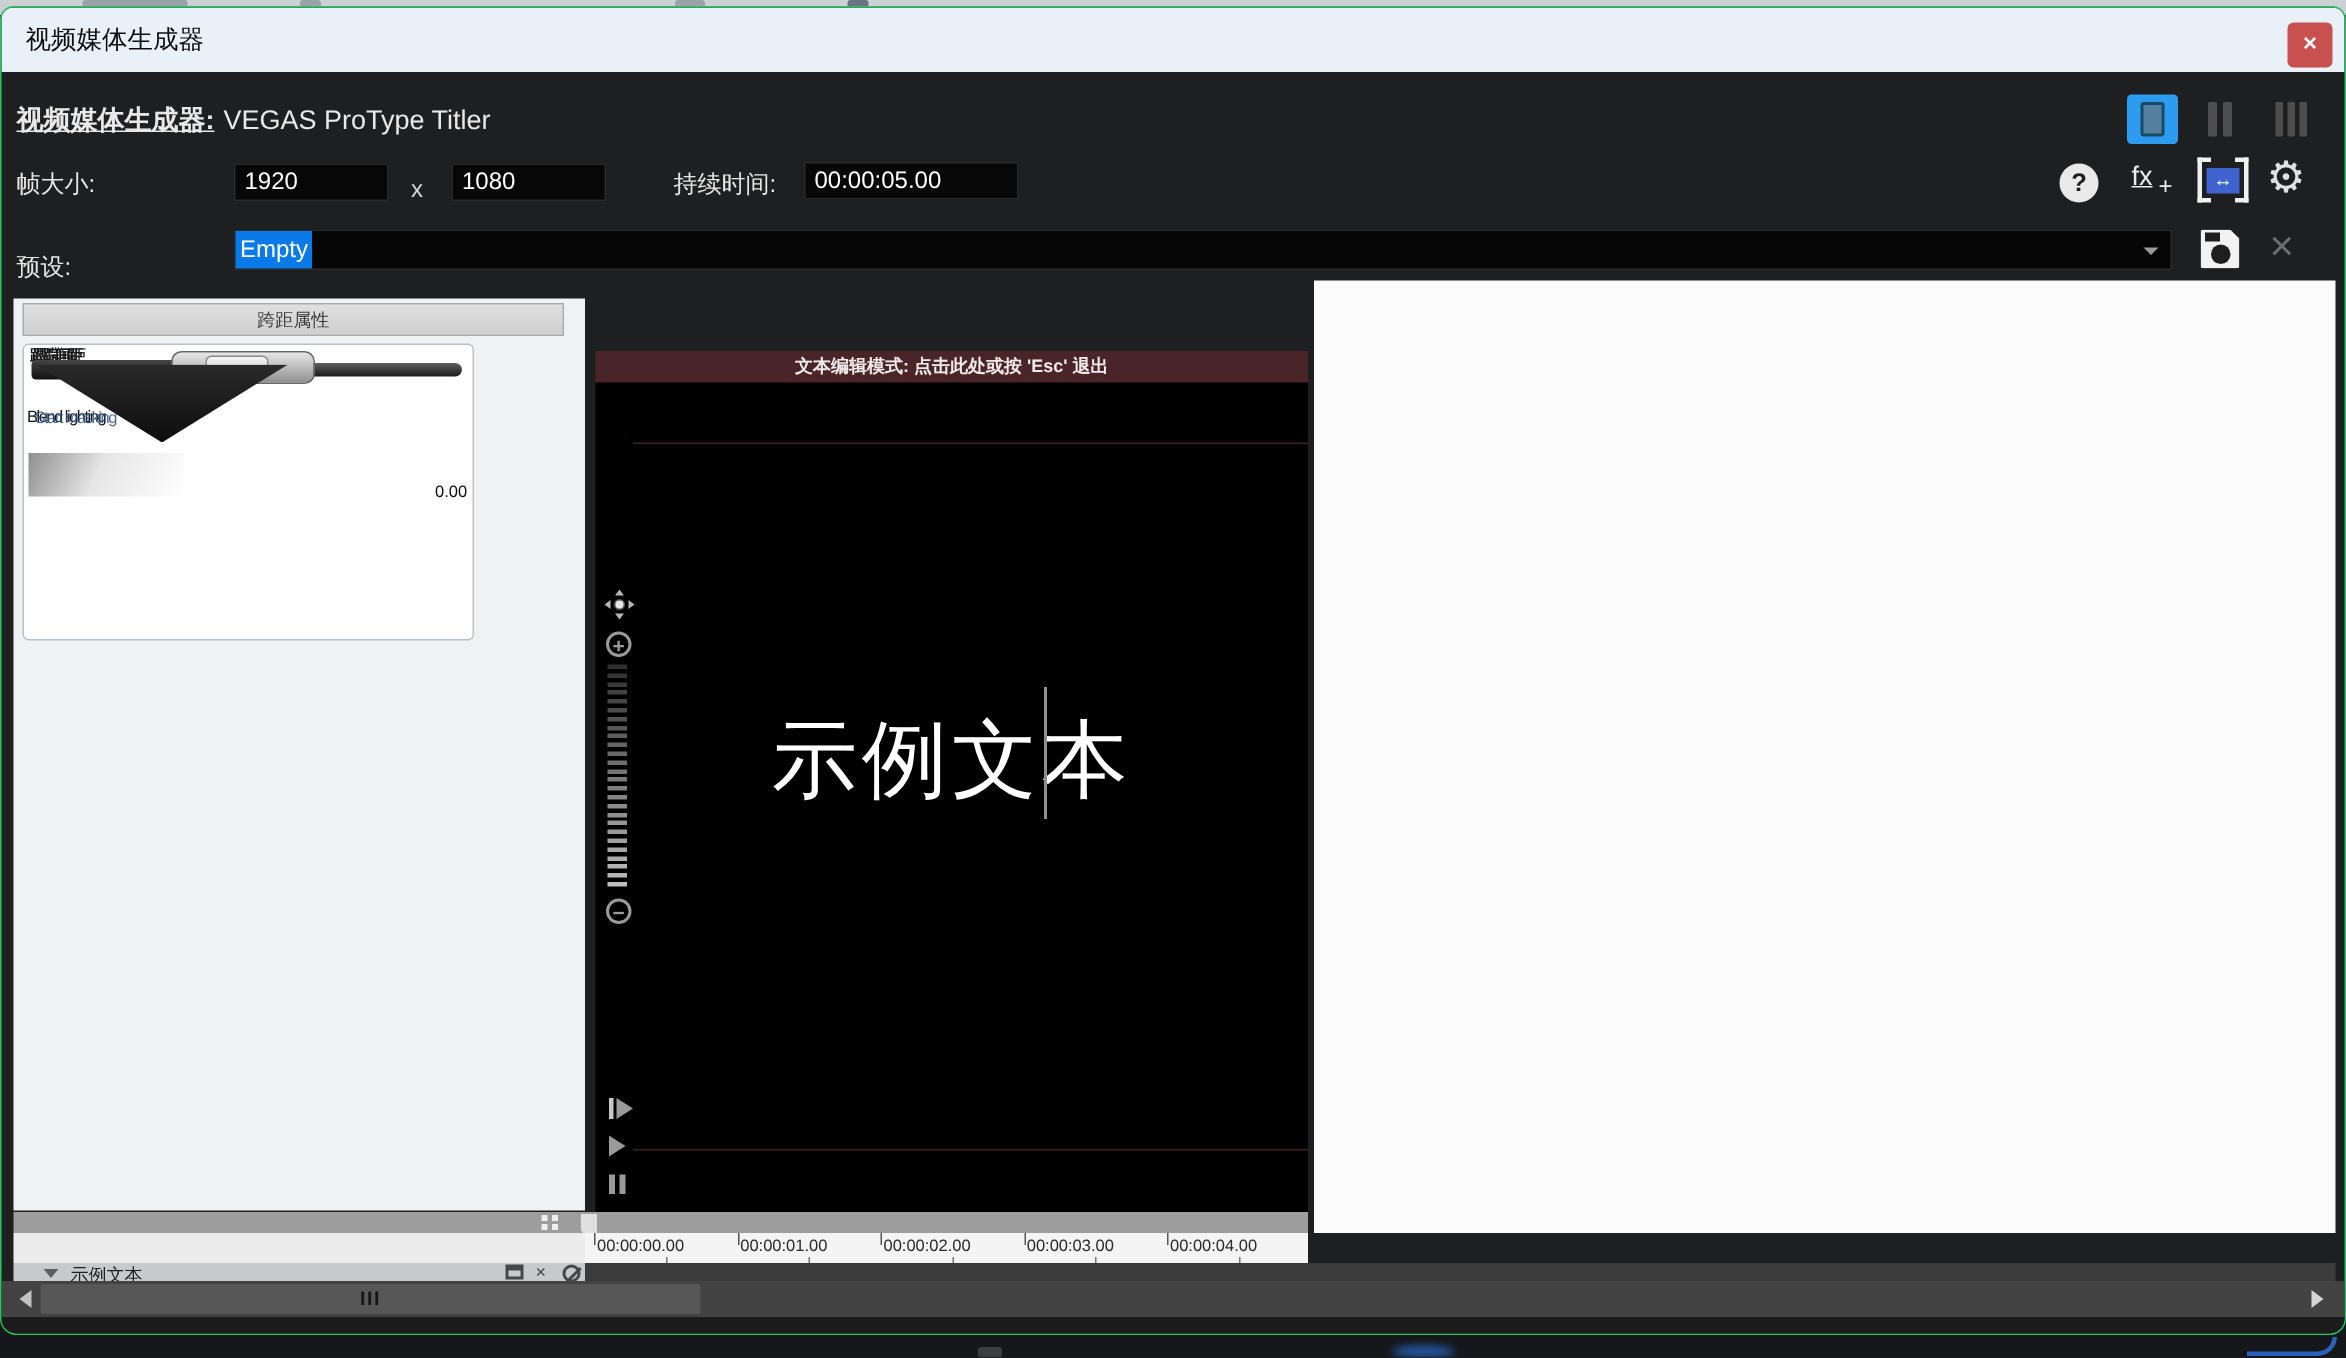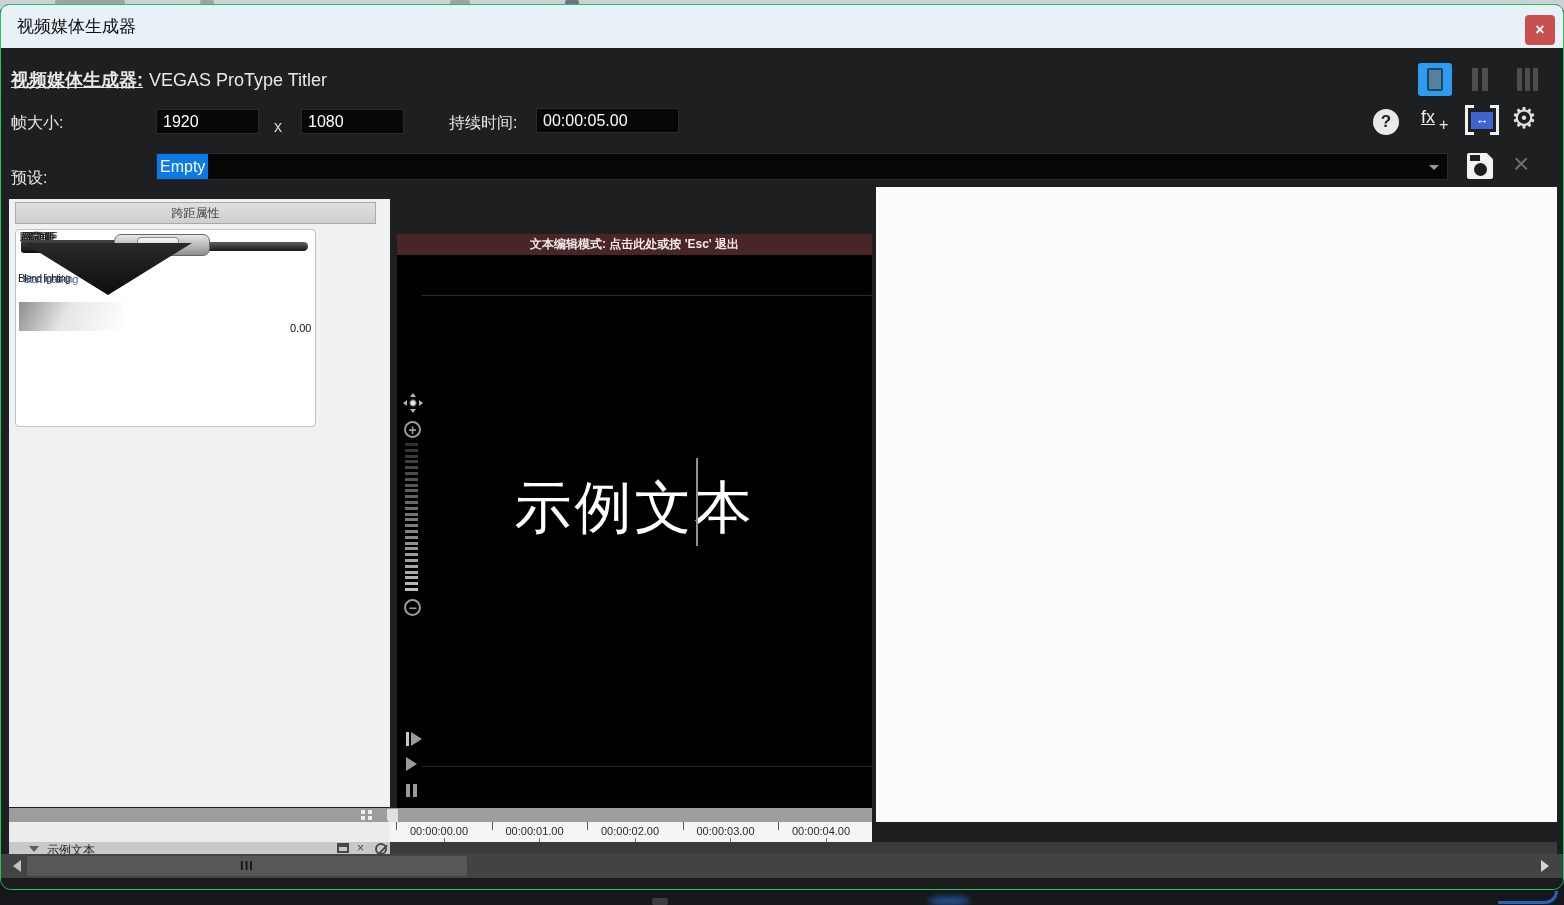--- a/index.html
+++ b/index.html
@@ -106,21 +106,21 @@
   .right-panel { left:875px; top:182px; width:681px; height:635px; background:#fbfbfb; }
 
   
   .tl-graybar { left:8px; top:803px; width:863px; height:14px; background:#9d9d9d; }
   .grip-dots { position:absolute; left:352px; top:2px; display:grid; grid-template-columns:5px 5px; gap:2px; }
   .grip-dots span { width:4px; height:4px; background:#efefef; }
   .playhead-flag { left:386px; top:804px; width:11px; height:17px; background:#e0e0e0;
                    clip-path:polygon(0 0,100% 0,100% 100%,38% 100%,0 62%); }
   .tl-leftunder { left:8px; top:817px; width:381px; height:20px; background:#ececec; }
   .tl-ruler { left:389px; top:817px; width:482px; height:20px; background:#f4f4f4; overflow:hidden; }
-  .tick-label { position:absolute; top:3px; font-size:11px; color:#2a2a2a; white-space:nowrap;margin-left:12px; }
+  .tick-label { position:absolute; top:3px; font-size:11px; color:#2a2a2a; white-space:nowrap; }
   .tick-major { position:absolute; top:0; width:1px; height:8px; background:#555; }
   .tick-minor { position:absolute; bottom:0; width:1px; height:4px; background:#777; }
   .track-row { left:8px; top:837px; width:381px; height:13px; background:#c7cacc; overflow:hidden; }
   .collapse-tri { position:absolute; left:20px; top:4px; width:0; height:0;
                   border-left:5px solid transparent; border-right:5px solid transparent; border-top:6px solid #5a5f63; }
   .track-label { position:absolute; left:38px; top:0; font-size:12px; color:#1d1d1d; }
   .ticon { position:absolute; top:1px; width:13px; height:11px; color:#45484b; font-size:12px; line-height:11px; }
   .ticon.box { border:2px solid #45484b; border-top-width:4px; width:12px; height:10px; }
   .ticon.slash { border:2px solid #45484b; border-radius:50%; width:12px; height:12px; }
   .ticon.slash::after { content:""; position:absolute; left:-1px; top:4px; width:13px; height:2px; background:#45484b; transform:rotate(-45deg); }

